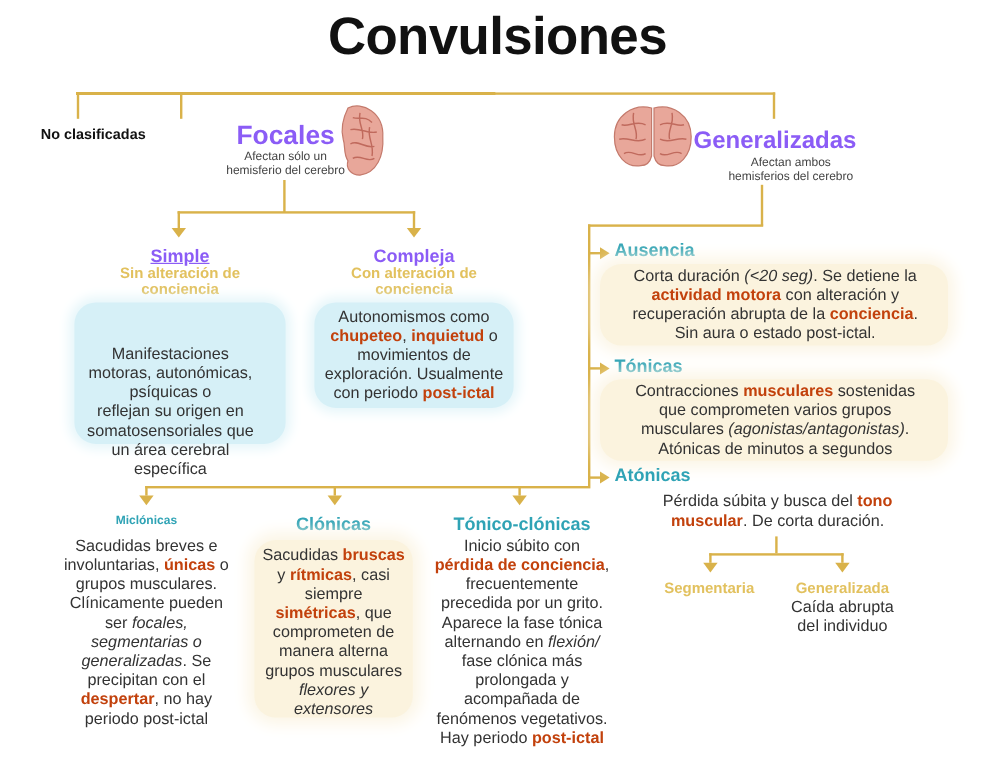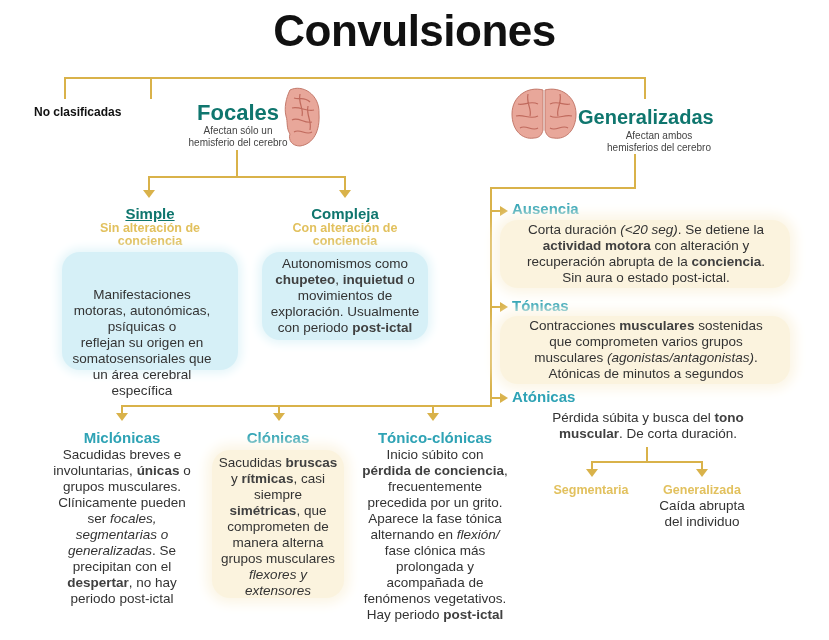--- a/index.html
+++ b/index.html
@@ -8,31 +8,31 @@
   .abs { position: absolute; }
   .line { position: absolute; background: #d9b24a; }
   .arrow-down { position: absolute; width: 0; height: 0;
     border-left: 6px solid transparent; border-right: 6px solid transparent;
     border-top: 8px solid #d9b24a; }
   .arrow-right { position: absolute; width: 0; height: 0;
     border-top: 5px solid transparent; border-bottom: 5px solid transparent;
     border-left: 8px solid #d9b24a; }
   .title { left: 0; width: 829px; top: 6px; text-align: center;
     font-size: 44px; font-weight: bold; color: #111; letter-spacing: -0.5px; }
-  .h-black { font-weight: bold; color: #0f766e; text-align: center; }
+  .h-black { font-weight: bold; color: #8b5cf6; text-align: center; }
   .sub-small { font-size: 10px; color: #444; text-align: center; line-height: 12px; }
   .gold { color: #e2c15e; font-weight: bold; text-align: center; }
   .teal { color: #2fa3b5; font-weight: bold; }
   .body-text { font-size: 13.5px; line-height: 16px; text-align: center; color: #333; }
   .box-blue { position: absolute; background: #d6f0f7; border-radius: 18px;
     box-shadow: 0 0 10px 4px #e6f6fa; }
   .box-cream { position: absolute; background: #fbf3de; border-radius: 18px;
     box-shadow: 0 0 12px 6px #fcf6e7; }
   .brain { position: absolute; }
-  b { color: #404040; }
+  b { color: #c2410c; }
 </style>
 </head>
 <body>
 
 <div class="abs title">Convulsiones</div>
 
 <div class="line" style="left:64px; top:77px; width:348px; height:2px;"></div>
 <div class="line" style="left:412px; top:77px; width:0px; height:2px;"></div>
 <div class="line" style="left:64px; top:77px; width:347px; height:2px;"></div>
 <div class="line" style="left:411px; top:77px; width:1px; height:2px;"></div>
@@ -200,21 +200,21 @@
 <div class="line" style="left:701px; top:461px; width:2px; height:8px;"></div>
 <div class="arrow-down" style="left:696px; top:469px;"></div>
 
 <div class="abs gold" style="left:531px; top:483px; width:120px; font-size:12.5px;">Segmentaria</div>
 <div class="abs gold" style="left:652px; top:483px; width:100px; font-size:12.5px;">Generalizada</div>
 <div class="abs body-text" style="left:652px; top:498px; width:100px;">
   <div>Caída abrupta</div>
   <div>del individuo</div>
 </div>
 
-<div class="abs teal" style="left:60px; top:429px; width:124px; text-align:center; font-size:15px;">Miclónicas</div>
+<div class="abs teal" style="left:60px; top:429px; width:124px; text-align:center; font-size:10px;">Miclónicas</div>
 <div class="abs body-text" style="left:48px; top:447px; width:148px;">
   <div>Sacudidas breves e</div>
   <div><span>involuntarias, </span><b>únicas</b><span> o</span></div>
   <div>grupos musculares.</div>
   <div>Clínicamente pueden</div>
   <div><span>ser </span><i>focales,</i></div>
   <div><i>segmentarias o</i></div>
   <div><i>generalizadas</i><span>. Se</span></div>
   <div>precipitan con el</div>
   <div><b>despertar</b><span>, no hay</span></div>

